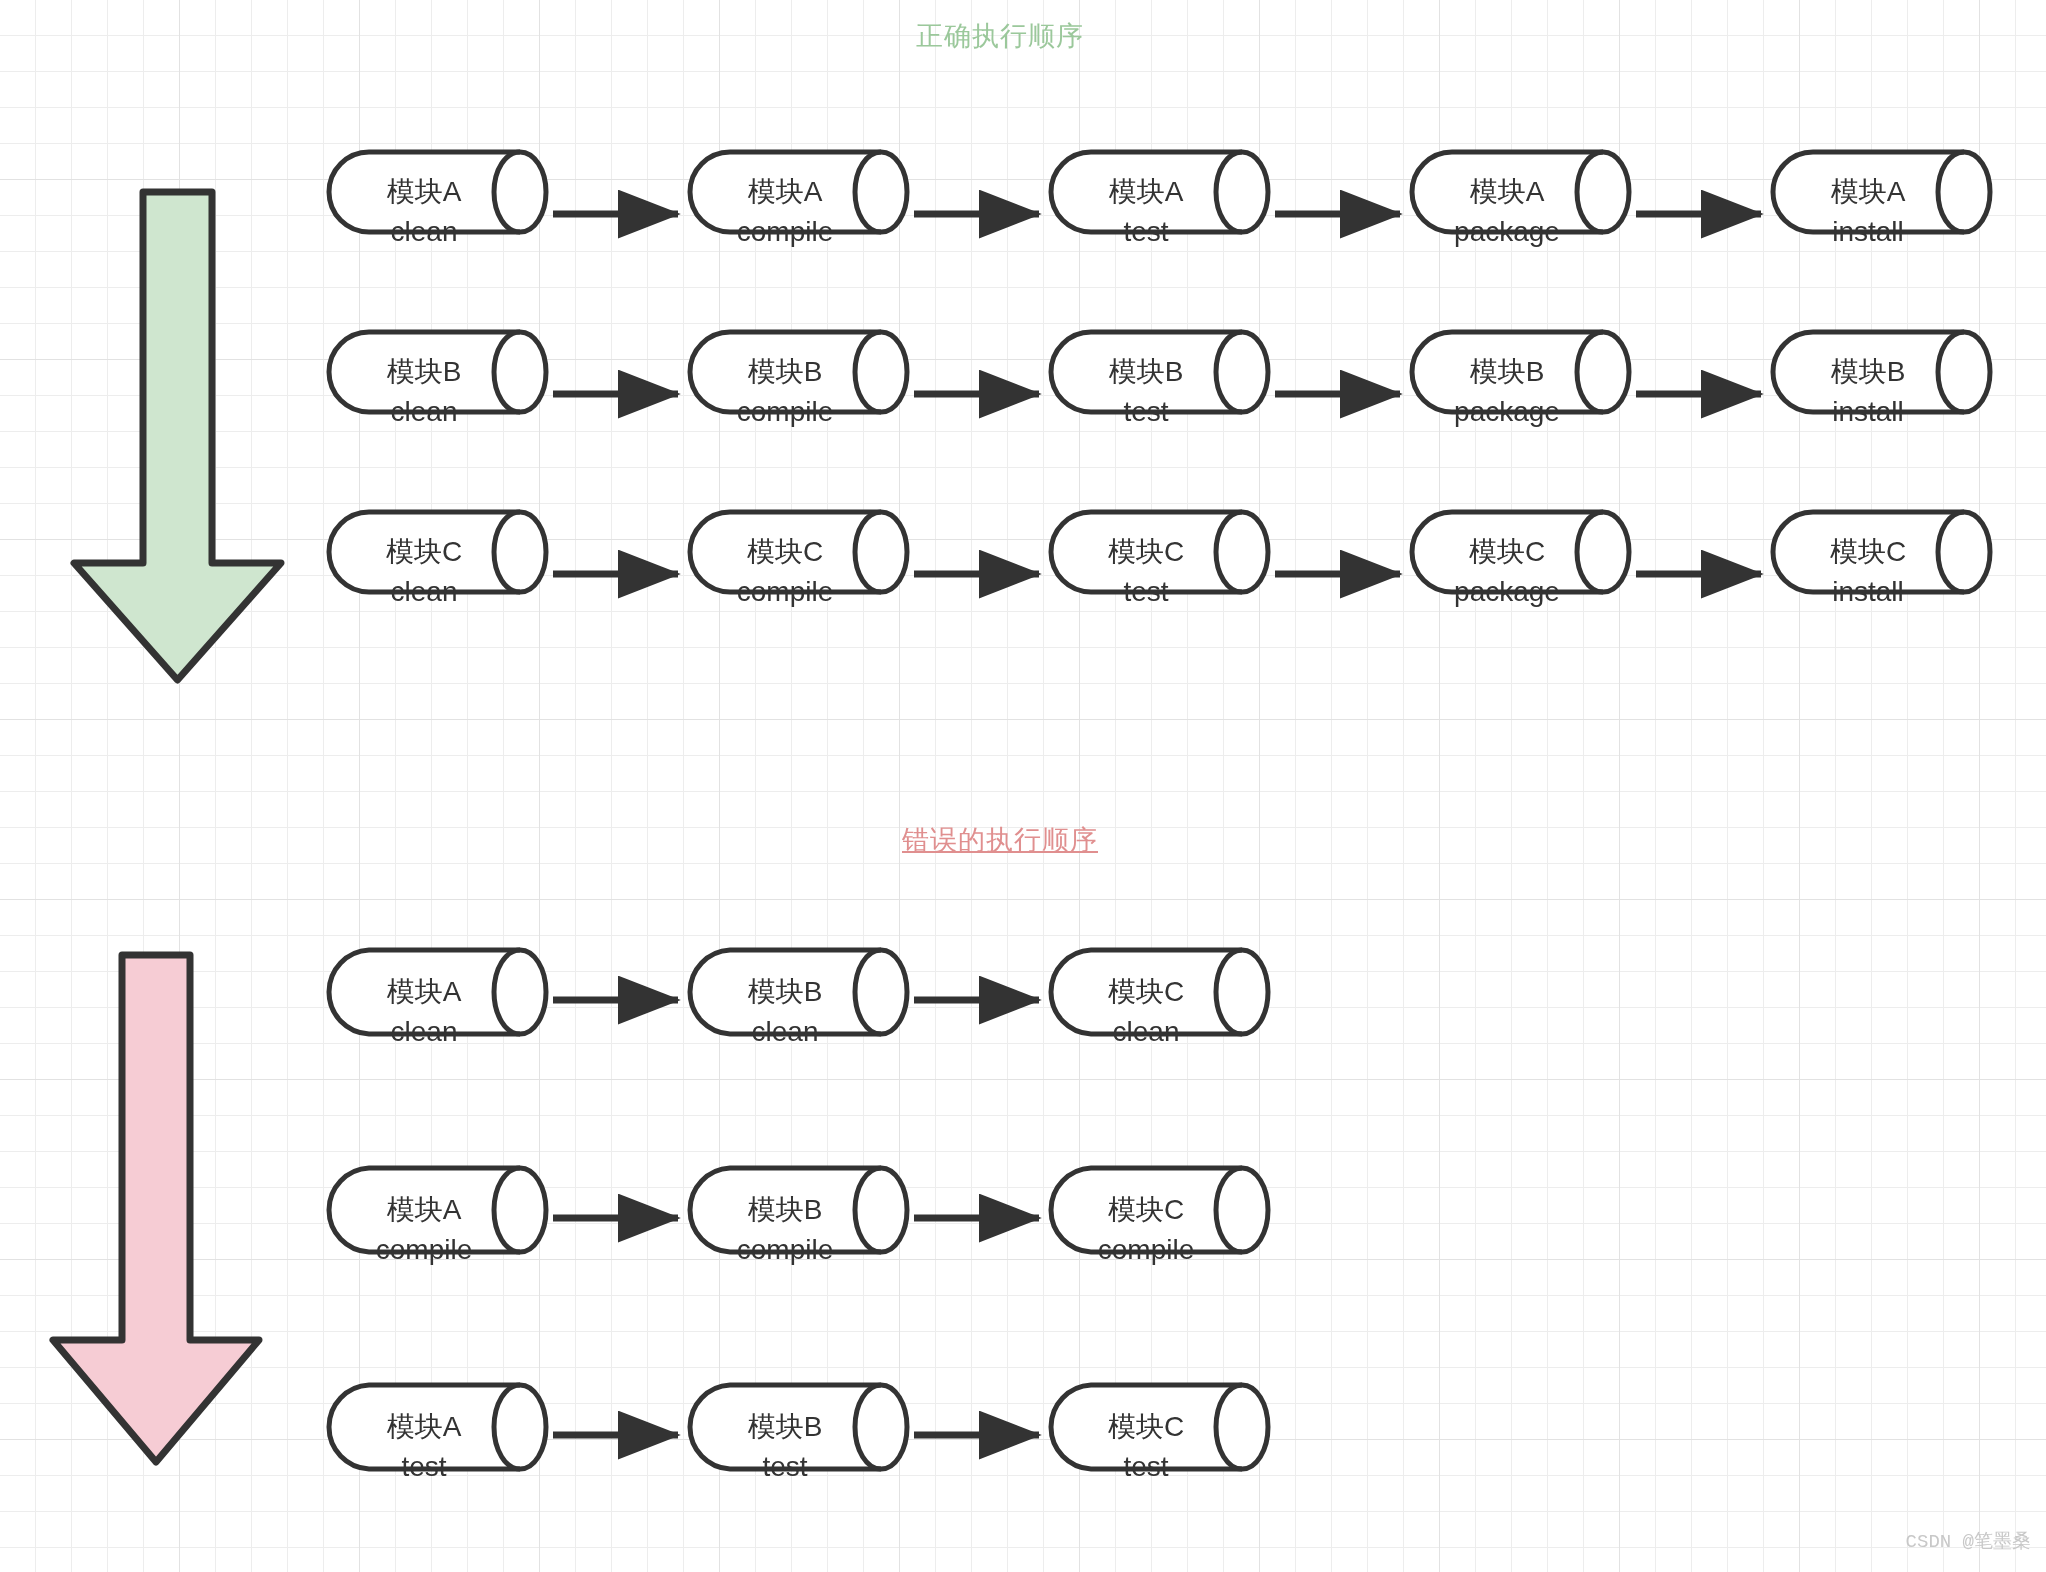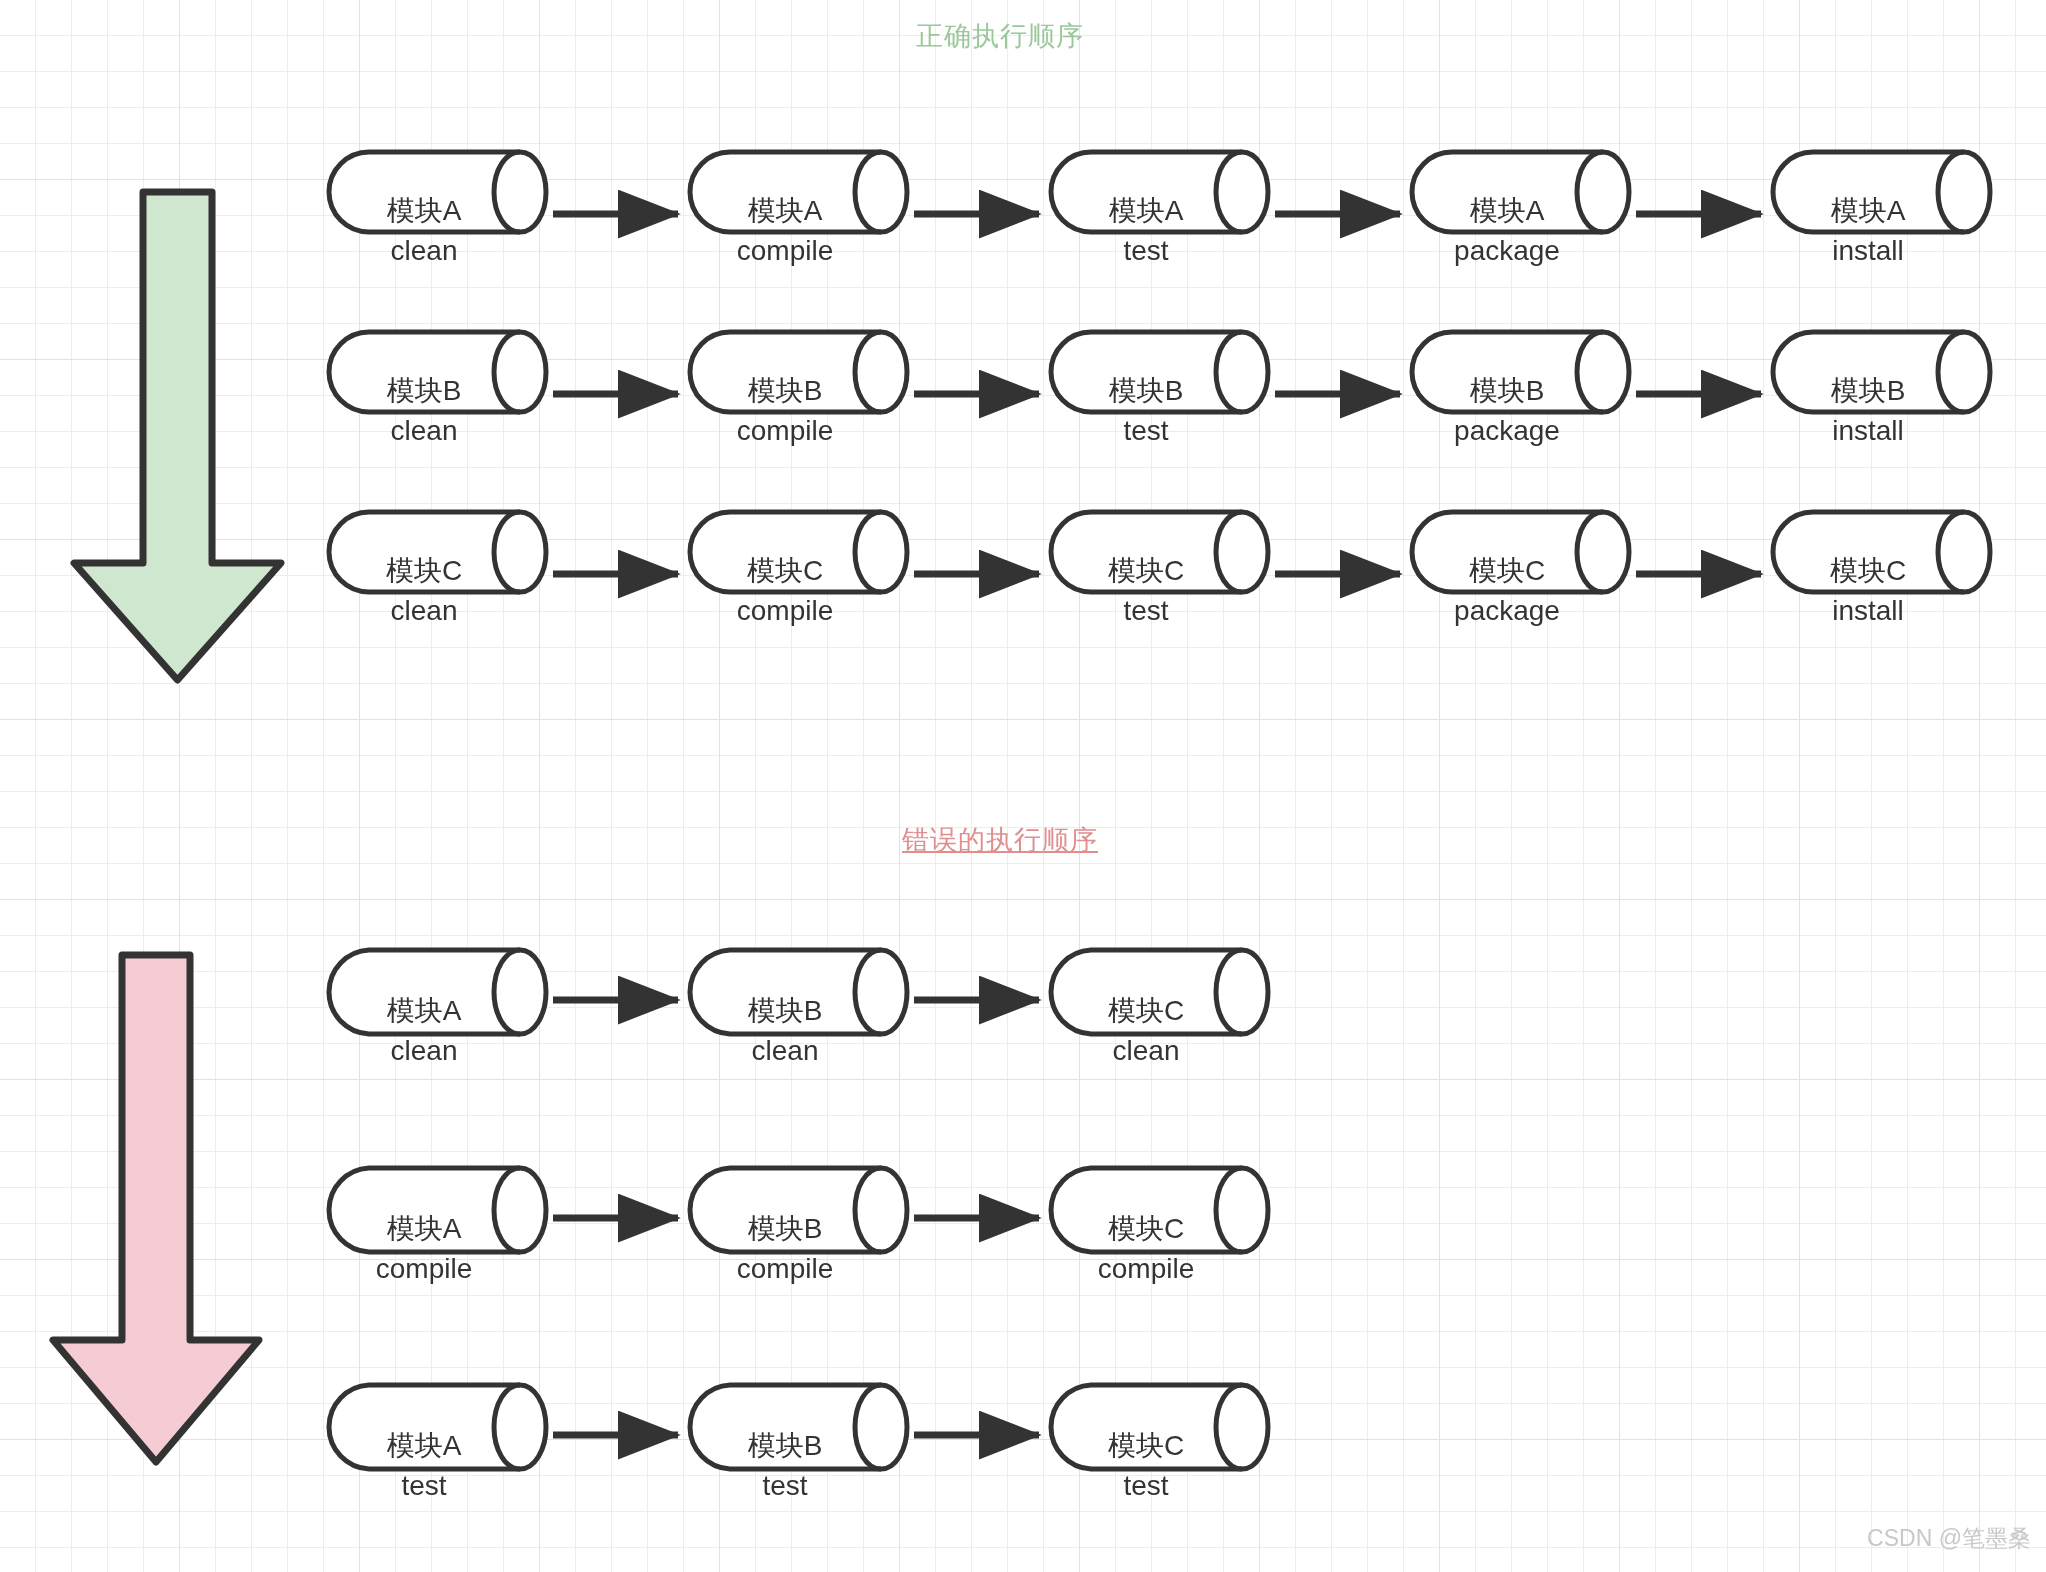--- a/index.html
+++ b/index.html
@@ -53,33 +53,32 @@
   .node-label {
     position: absolute;
     z-index: 3;
     color: #333333;
     font-size: 28px;
     line-height: 40px;
     text-align: center;
     white-space: nowrap;
     pointer-events: none;
     font-family: "Liberation Sans", "DejaVu Sans", sans-serif;
-    margin-top: 19px;
   }
   .node-label .l1 { display: block; }
   .node-label .l2 { display: block; }
   .watermark {
     position: absolute;
     z-index: 4;
     right: 28px;
     bottom: 18px;
     color: #c8c8c8;
-    font-size: 23px;
+    font-size: 19px;
     white-space: nowrap;
-    font-family: Liberation Sans, sans-serif;
+    font-family: Liberation Mono, monospace;
   }
 </style>
 </head>
 <body>
 
 <div id="canvas">
 
   <svg id="svg-layer" viewBox="0 0 2046 1572" xmlns="http://www.w3.org/2000/svg">
     <defs>
       <marker id="arrowhead" markerWidth="9" markerHeight="7" refX="8.6" refY="3.5" orient="auto" markerUnits="strokeWidth">

